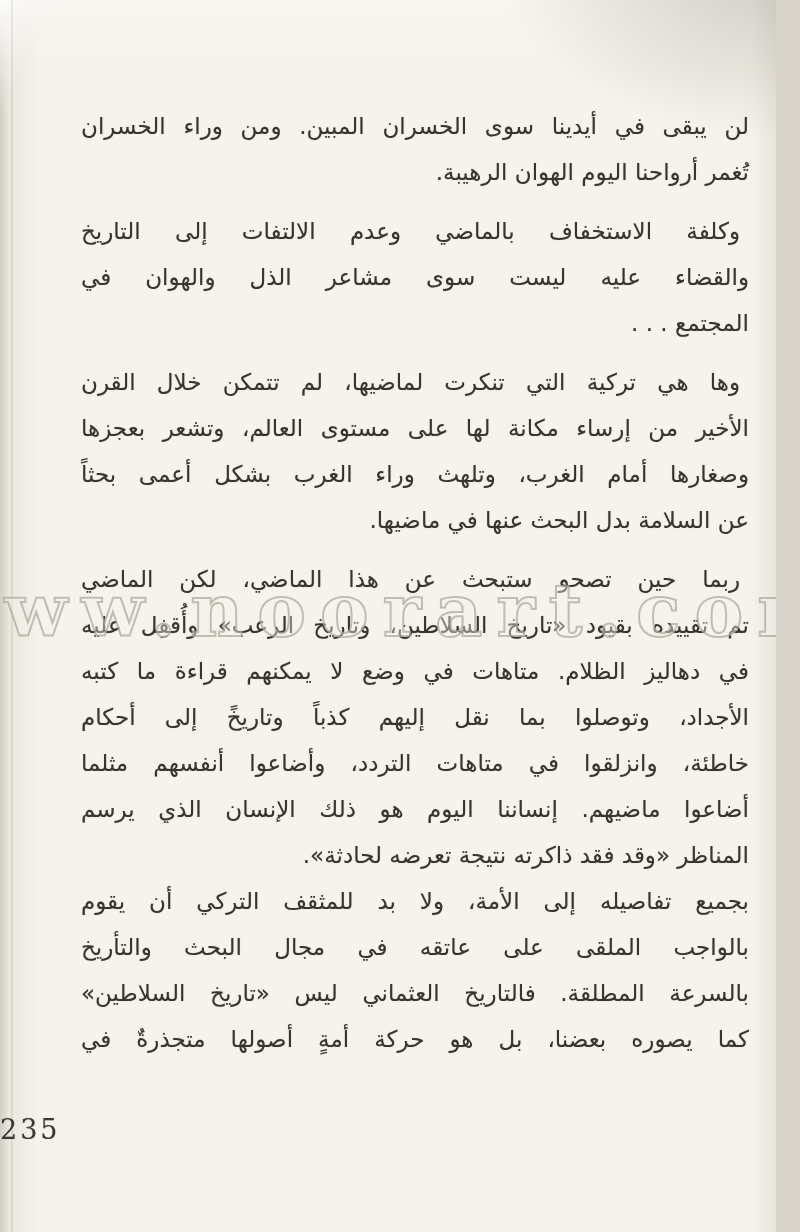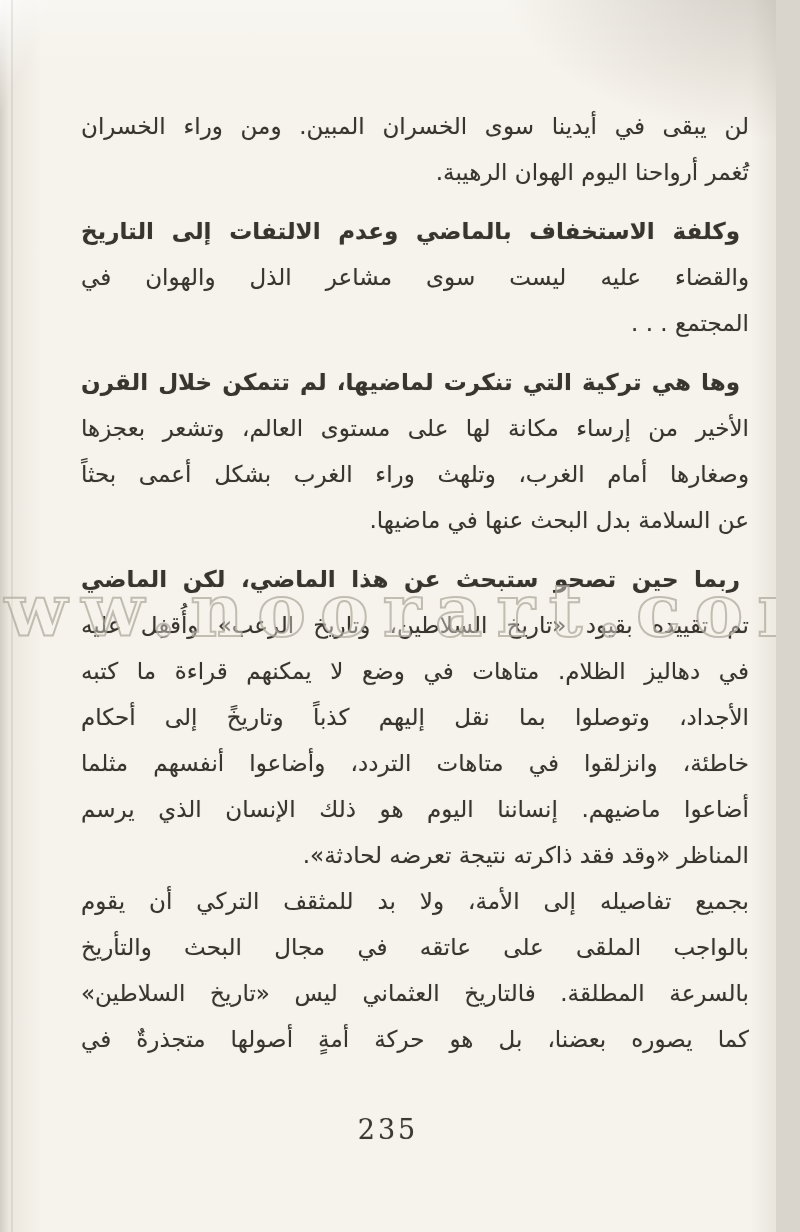--- a/index.html
+++ b/index.html
@@ -45,21 +45,20 @@
     text-align: justify;
     text-align-last: justify;
   }
   .line.end {
     text-align: right;
     text-align-last: right;
   }
   .line.pstart {
     margin-top: 13px;
     padding-right: 9px;
-    font-weight: bold;
   }
   .watermark {
     position: absolute;
     top: 574px;
     left: 50%;
     transform: translateX(-50%);
     white-space: nowrap;
     font-family: "DejaVu Serif", serif;
     font-weight: bold;
     font-size: 73px;
@@ -68,21 +67,20 @@
     color: rgba(246,243,236,0.40);
     -webkit-text-stroke: 2px rgba(171,165,153,0.70);
     pointer-events: none;
   }
   .page-number {
     position: absolute;
     top: 1114px;
     left: 0;
     width: 100%;
     box-sizing: border-box;
-    text-align: center;
     font-family: "DejaVu Serif", serif;
     font-size: 27px;
     letter-spacing: 3px;
     color: #3c3933;
     text-shadow: 0 0 1px rgba(60,57,51,0.30);
   }
 </style>
 </head>
 <body>
 

